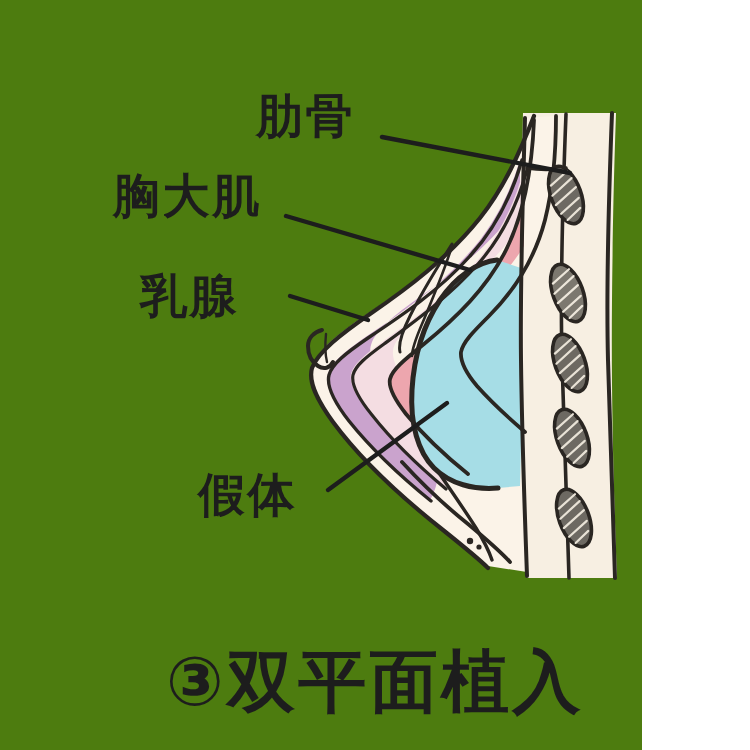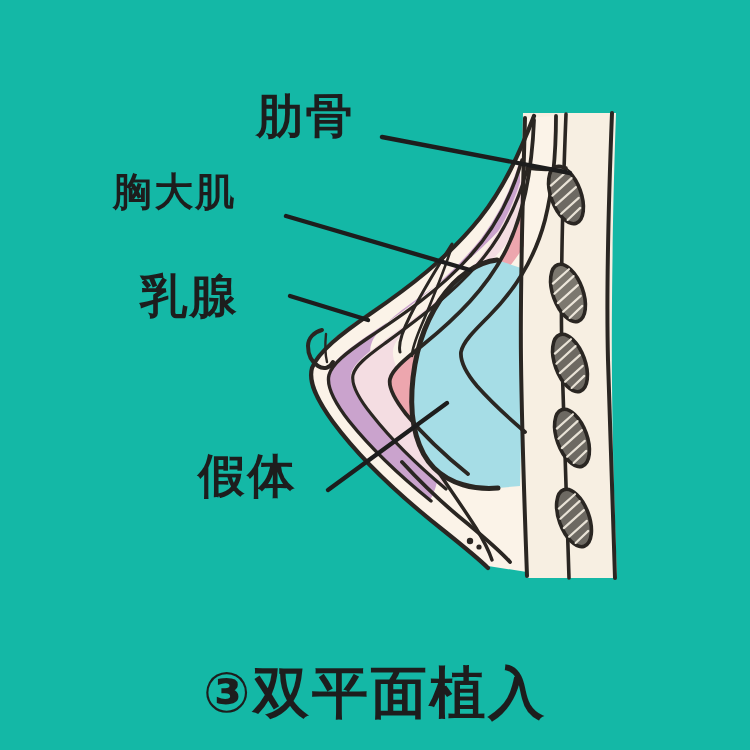--- a/index.html
+++ b/index.html
@@ -2,23 +2,23 @@
 <html><head>
 <meta charset="utf-8">
 <style>
   html, body {
     margin: 0;
     padding: 0;
     background: #ffffff;
   }
   #page {
     position: relative;
-    width: 750px;
+    width: 642px;
     height: 750px;
-    background: #14b8a6;
+    background: #4d7c0f;
     overflow: hidden;
     font-family: "DejaVu Sans", "Liberation Sans", sans-serif;
   }
   #figure-svg {
     position: absolute;
     left: 0;
     top: 0;
     width: 750px;
     height: 750px;
   }
@@ -26,38 +26,37 @@
     position: absolute;
     color: #1d1d1d;
     font-family: "DejaVu Sans", "Liberation Sans", sans-serif;
     font-weight: 700;
     white-space: nowrap;
     letter-spacing: 0.055em;
     line-height: 1;
     user-select: none;
   }
   #label-rib      { left: 256px; top: 92px;  font-size: 47px; }
-  #label-pec      { left: 113px; top: 172px; font-size: 39px; }
+  #label-pec      { left: 113px; top: 172px; font-size: 47px; }
   #label-gland    { left: 140px; top: 272px; font-size: 47px; }
-  #label-implant  { left: 198px; top: 452px; font-size: 47px; }
+  #label-implant  { left: 198px; top: 471px; font-size: 47px; }
 
   #caption {
     position: absolute;
     left: 0;
     top: 648px;
     width: 750px;
     text-align: center;
     color: #1d1d1d;
     font-family: "DejaVu Sans", "Liberation Sans", sans-serif;
     font-weight: 700;
-    font-size: 56px;
+    font-size: 68px;
     letter-spacing: 0.05em;
     line-height: 1;
     user-select: none;
-    margin-top: 17px;
   }
 </style>
 </head>
 <body>
 
 <div id="page">
 
   <svg id="figure-svg" viewBox="0 0 750 750">
 
     <defs>

